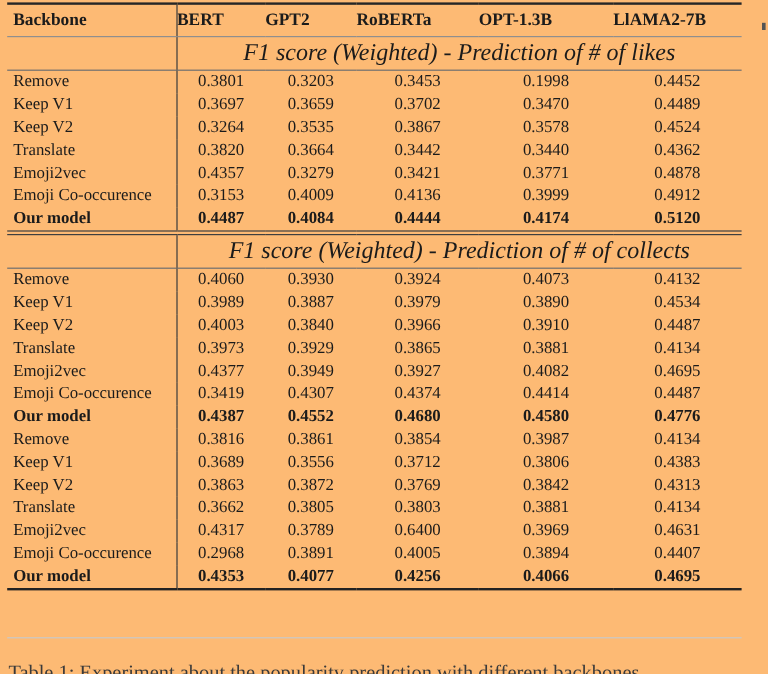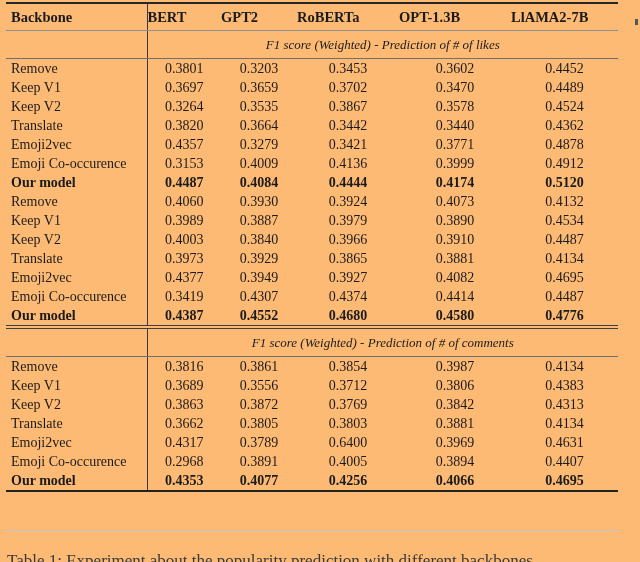--- a/index.html
+++ b/index.html
@@ -51,21 +51,21 @@
     border-right: 1px solid #3a3a3a;
   }
   
   tr.section-title-row td {
     height: 27px;
     vertical-align: middle;
     border-bottom: 1px solid #6f6f6f;
   }
   tr.section-title-row td.title-cell {
     font-style: italic;
-    font-size: 13px;
+    font-size: 20px;
     text-align: center;
   }
   tbody.section + tbody.section tr.section-title-row td {
     border-top: 4px double #3f3f3f;
   }
   
   tr.data-row td {
     height: 19px;
     vertical-align: middle;
     text-align: center;
@@ -140,21 +140,21 @@
   <tbody class="section">
         <tr class="section-title-row">
           <td class="label-cell"></td>
           <td class="title-cell" colspan="5">F1 score (Weighted) - Prediction of # of likes</td>
         </tr>
         <tr class="data-row">
           <td class="label-cell">Remove</td>
           <td>0.3801</td>
           <td>0.3203</td>
           <td>0.3453</td>
-          <td>0.3602</td>
+          <td>0.1998</td>
           <td>0.4452</td>
         </tr>
         <tr class="data-row">
           <td class="label-cell">Keep V1</td>
           <td>0.3697</td>
           <td>0.3659</td>
           <td>0.3702</td>
           <td>0.3470</td>
           <td>0.4489</td>
         </tr>
@@ -193,20 +193,24 @@
         <tr class="data-row bold-row">
           <td class="label-cell">Our model</td>
           <td>0.4487</td>
           <td>0.4084</td>
           <td>0.4444</td>
           <td>0.4174</td>
           <td>0.5120</td>
         </tr>
       </tbody>
       <tbody class="section">
+        <tr class="section-title-row">
+          <td class="label-cell"></td>
+          <td class="title-cell" colspan="5">F1 score (Weighted) - Prediction of # of collects</td>
+        </tr>
         <tr class="data-row">
           <td class="label-cell">Remove</td>
           <td>0.4060</td>
           <td>0.3930</td>
           <td>0.3924</td>
           <td>0.4073</td>
           <td>0.4132</td>
         </tr>
         <tr class="data-row">
           <td class="label-cell">Keep V1</td>
@@ -251,24 +255,20 @@
         <tr class="data-row bold-row">
           <td class="label-cell">Our model</td>
           <td>0.4387</td>
           <td>0.4552</td>
           <td>0.4680</td>
           <td>0.4580</td>
           <td>0.4776</td>
         </tr>
       </tbody>
       <tbody class="section">
-        <tr class="section-title-row">
-          <td class="label-cell"></td>
-          <td class="title-cell" colspan="5">F1 score (Weighted) - Prediction of # of comments</td>
-        </tr>
         <tr class="data-row">
           <td class="label-cell">Remove</td>
           <td>0.3816</td>
           <td>0.3861</td>
           <td>0.3854</td>
           <td>0.3987</td>
           <td>0.4134</td>
         </tr>
         <tr class="data-row">
           <td class="label-cell">Keep V1</td>

